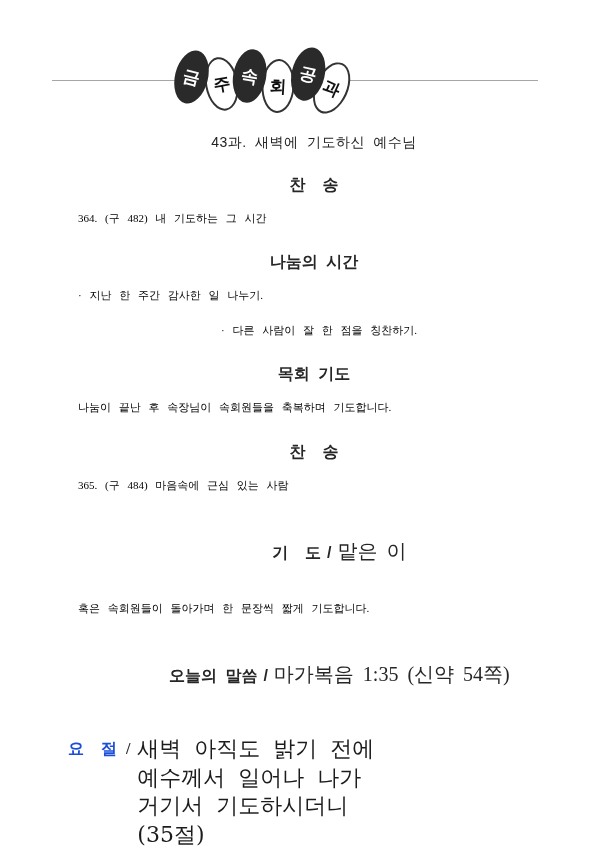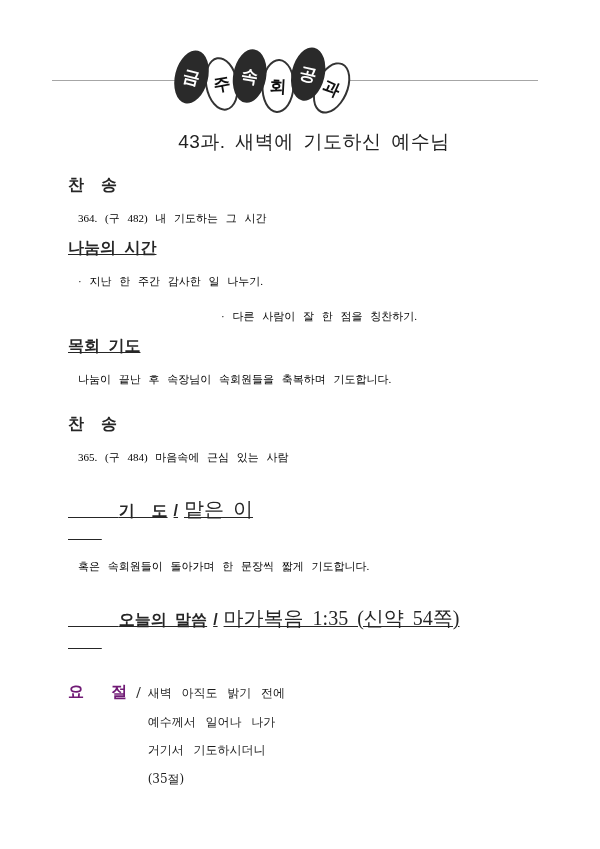--- a/index.html
+++ b/index.html
@@ -37,60 +37,60 @@
   .badge:nth-child(3){transform:rotate(10deg) translateY(-1px);}
   .badge:nth-child(4){transform:rotate(3deg) translateY(9px);}
   .badge:nth-child(5){transform:rotate(13deg) translateY(-3px);}
   .badge:nth-child(6){transform:rotate(24deg) translateY(12px);}
   
   .content{position:absolute;top:118px;left:0;width:600px;padding:0 40px 0 68px;box-sizing:border-box;}
   .title{
     margin-top:8px;
     text-align:center;
     font-family:"Liberation Sans",sans-serif;
-    font-size:19px;line-height:32px;
+    font-size:14px;line-height:32px;
     letter-spacing:0.5px;word-spacing:4px;
     color:#222;
   }
   .heading{
     font-family:"Liberation Sans",sans-serif;
     font-weight:bold;font-size:16px;line-height:22px;
-    white-space:pre-wrap;word-spacing:4px;color:#262626;
+    white-space:pre-wrap;word-spacing:4px;color:#262626;text-align:center;
   }
   .hsep{font-weight:bold;padding:0 6px;}
   .hsuffix{font-weight:normal;font-family:"Liberation Serif",serif;font-size:20px;}
   .bodyline{
     font-size:11px;line-height:22px;
     padding-left:10px;word-spacing:5px;
     white-space:pre-wrap;color:#000000;
   }
   .mt-title-s1{margin-top:16px;}
   .mt-line{margin-top:11px;}
   .mt-line2{margin-top:13px;text-align:center;}
-  .mt-sec{margin-top:8px;text-decoration:underline;}
+  .mt-sec{margin-top:22px;}
   .mt-sec-lg{margin-top:23px;}
   
   .verse{
     margin-top:26px;
     display:flex;align-items:flex-start;
   }
   .verse-label{
-    font-family:Liberation Mono, monospace;
+    font-family:Liberation Sans, sans-serif;
     font-weight:bold;font-size:16px;line-height:28px;
-    white-space:pre-wrap;word-spacing:4px;color:#701a75;
+    white-space:pre-wrap;word-spacing:4px;color:#1d4ed8;
     flex:0 0 auto;
   }
   .verse-sep{
     font-weight:bold;font-size:16px;line-height:28px;
     padding:0 7px 0 9px;flex:0 0 auto;
   }
   .verse-lines{flex:1 1 auto;}
   .verse-line{
     font-family:"DejaVu Serif","Liberation Serif",serif;
-    font-size:12px;line-height:28.5px;
+    font-size:22px;line-height:28.5px;
     word-spacing:6px;color:#1c1c1c;
     white-space:pre-wrap;
   }
 </style>
 </head>
 <body>
 
 <div class="page">
 
   <div class="header">

